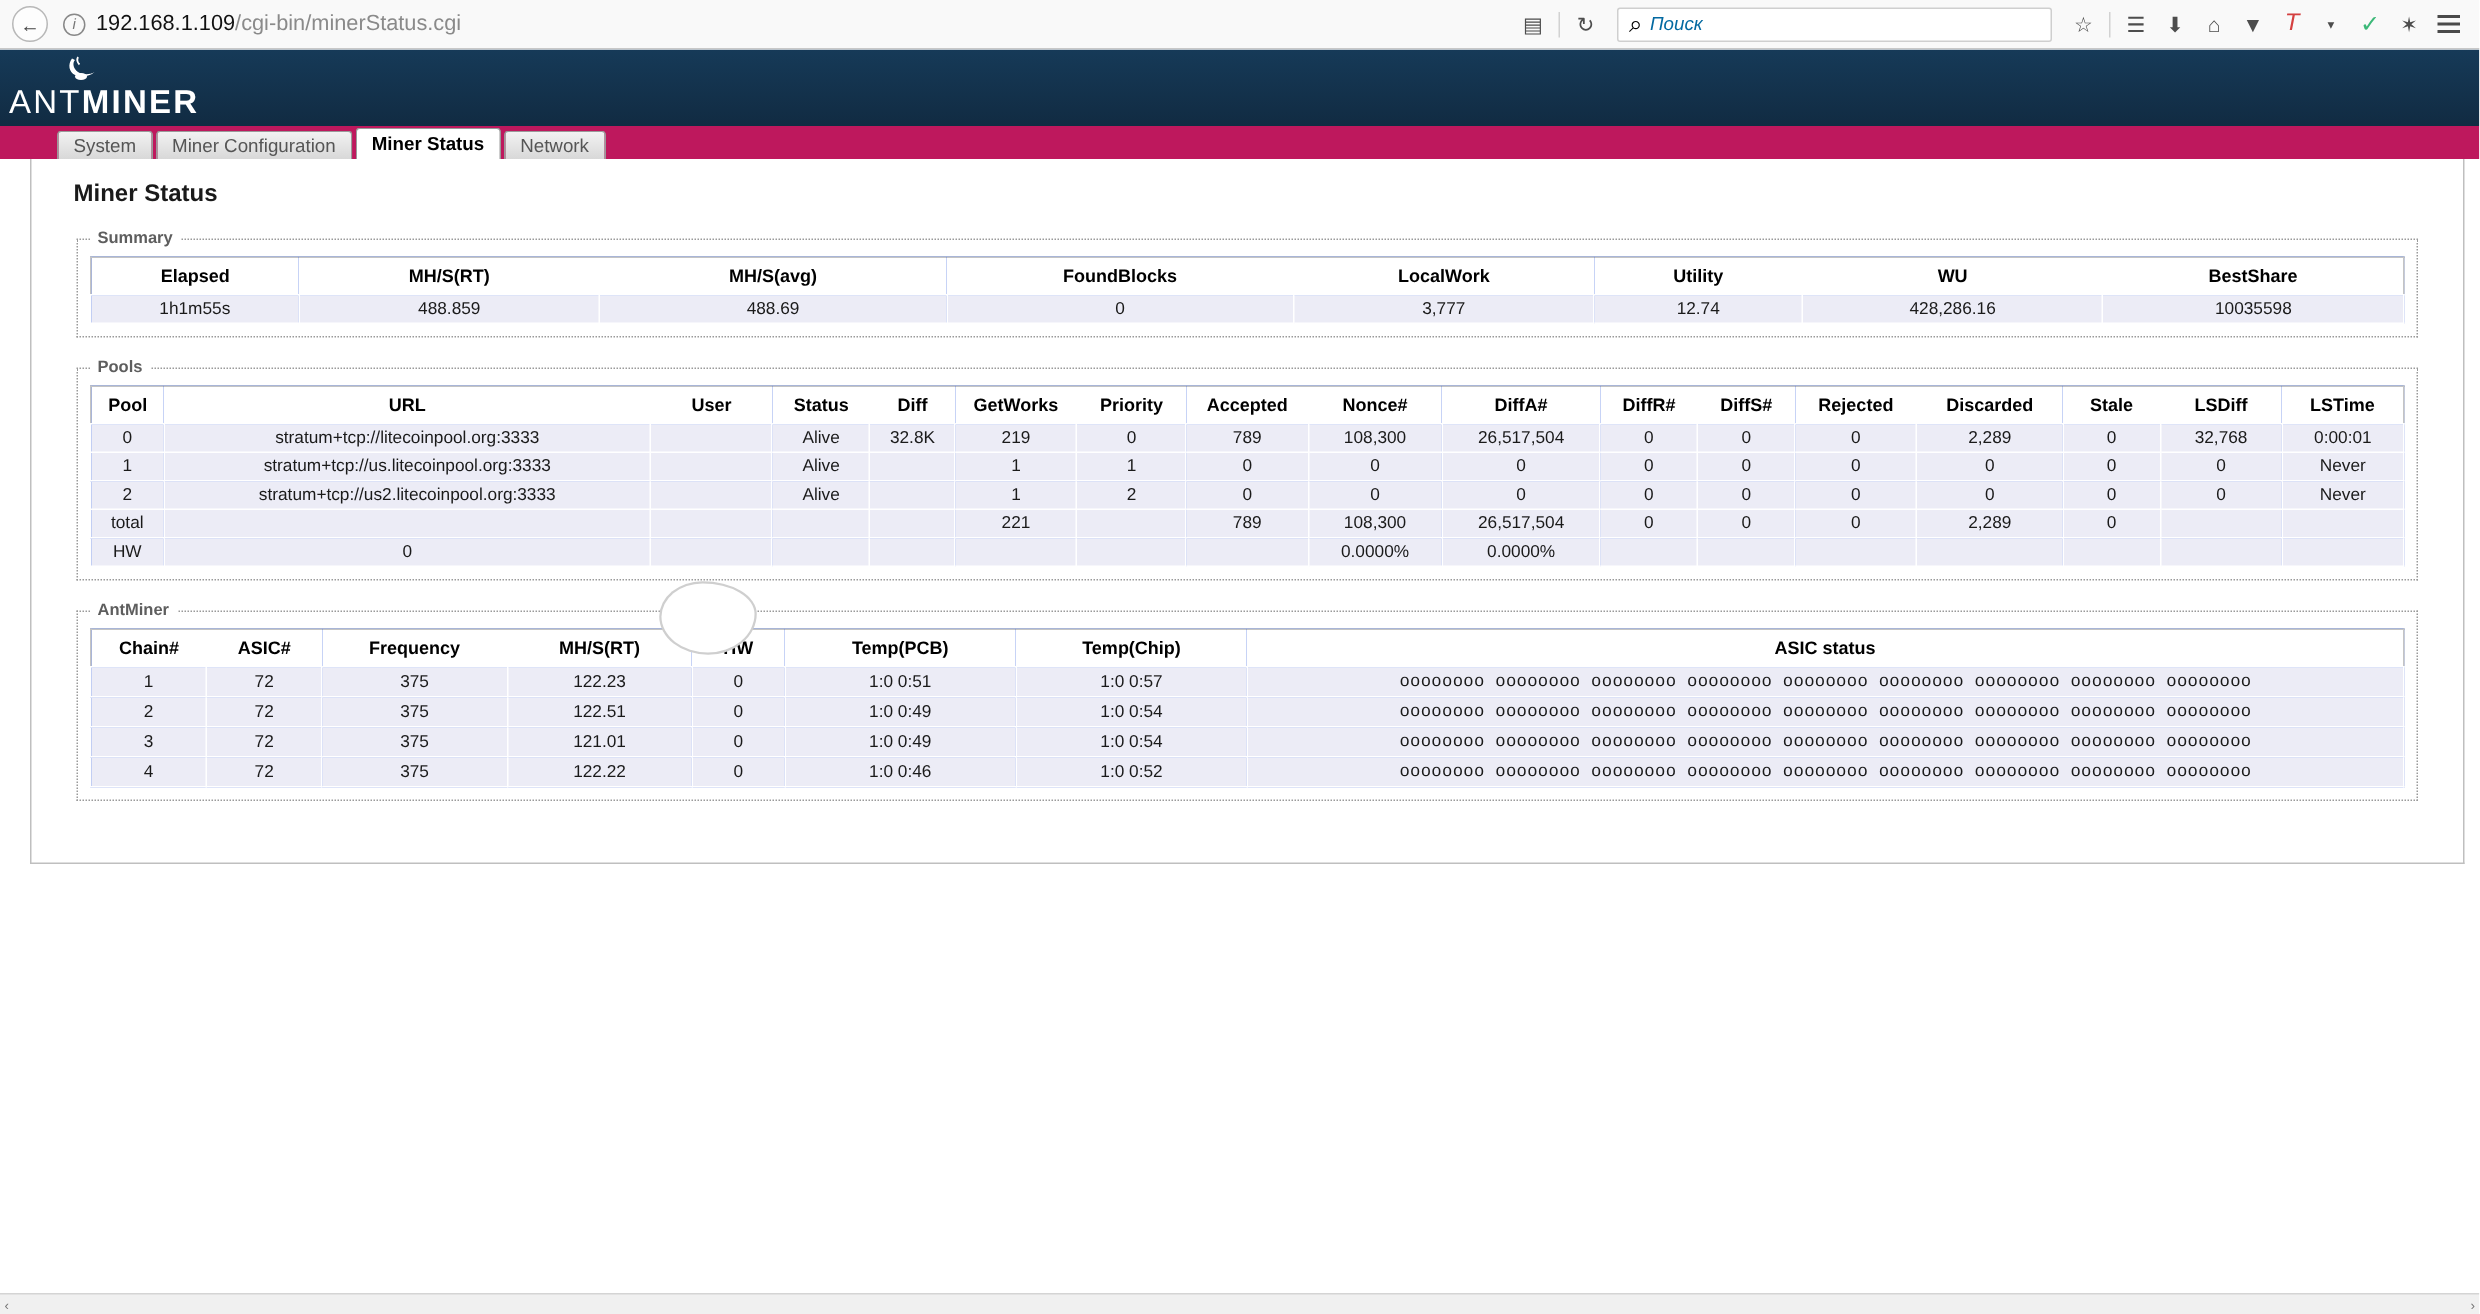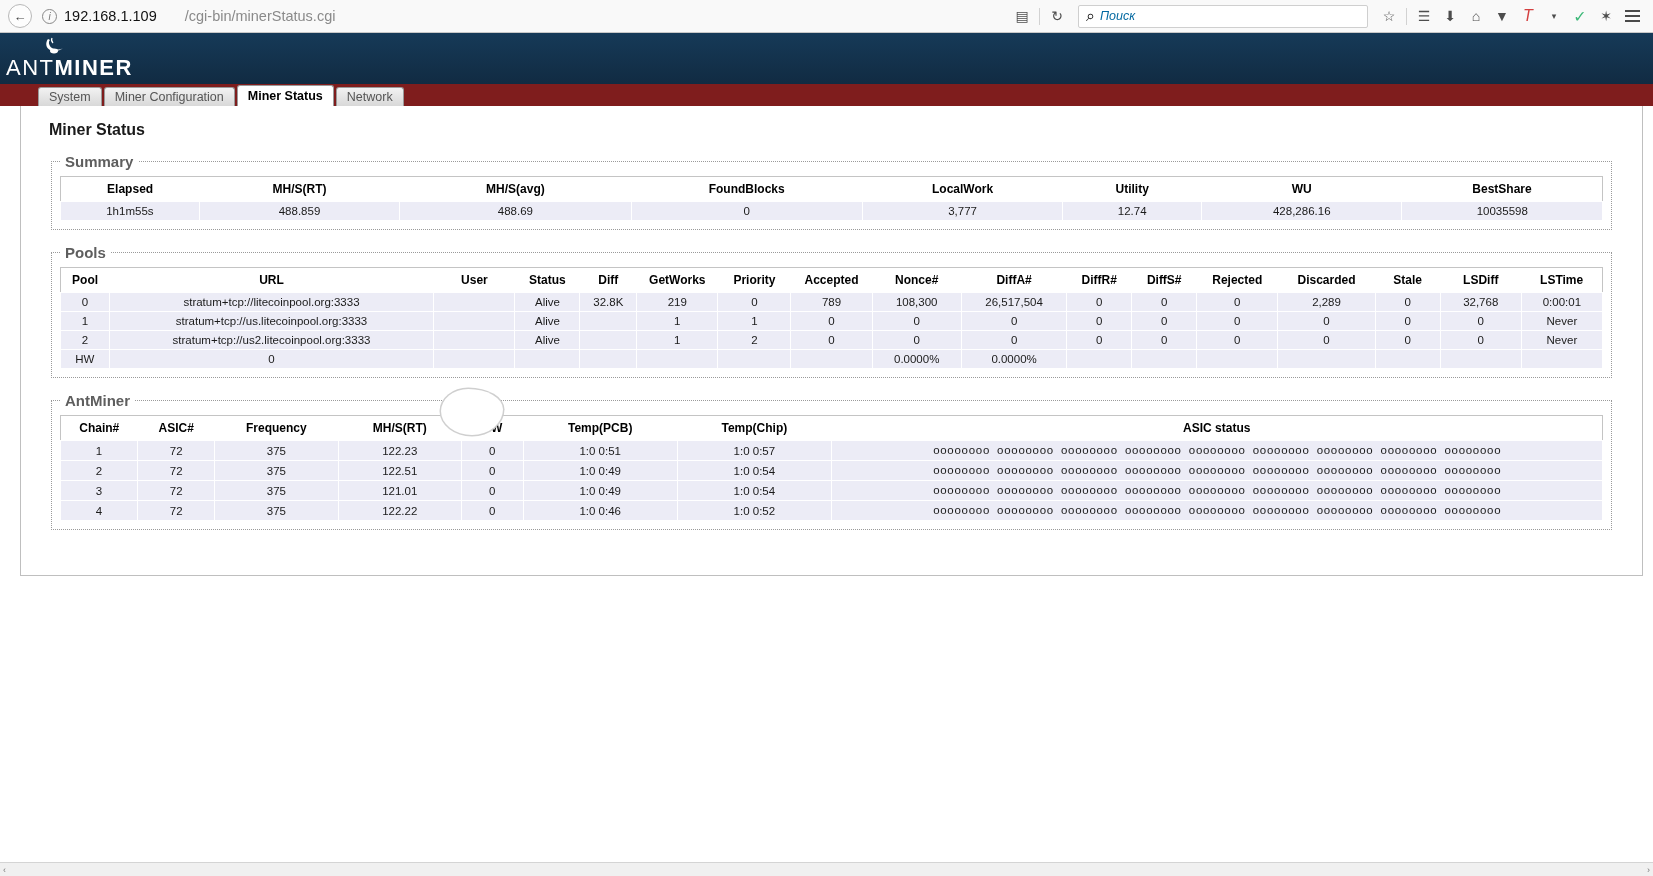--- a/index.html
+++ b/index.html
@@ -22,21 +22,21 @@
     font-size: 13px; color: #444; margin-right: 10px; flex: none;
   }
   .info-icon {
     width: 15px; height: 15px; border-radius: 50%;
     border: 1.3px solid #888; color: #777;
     font-size: 10px; font-style: italic;
     display: flex; align-items: center; justify-content: center;
     margin-right: 7px; flex: none;
   }
   .urltext { font-size: 14.5px; color: #111; white-space: nowrap; }
-  .urltext .path { color: #8a8a8a; margin-left: 28px; }
+  .urltext .path { color: #8a8a8a; }
   .url-spacer { flex: 1; }
   .chrome-ico {
     width: 26px; height: 26px; display: flex; align-items: center;
     justify-content: center; color: #4d4d4d; font-size: 14px; flex: none;
   }
   .vdiv { width: 1px; height: 17px; background: #d2d2d2; margin: 0 4px; flex: none; }
   .searchbox {
     width: 290px; height: 23px; border: 1px solid #cfcfcf; border-radius: 2px;
     background: #fff; display: flex; align-items: center; padding: 0 7px;
     margin: 0 8px; flex: none;
@@ -53,21 +53,21 @@
     background: linear-gradient(#163a58, #112b42);
     padding-left: 8px; position: relative;
   }
   .logo-wrap { position: absolute; left: 6px; top: 4px; color: #fff; }
   .logo-ant { width: 40px; height: 20px; position: relative; margin-left: 28px; }
   .logo-ant svg { display: block; }
   .logo-text { font-size: 22px; letter-spacing: 1.5px; font-weight: 400; line-height: 22px; }
   .logo-text b { font-weight: 700; }
 
   .tabstrip {
-    height: 22px; background: #7f1d1d;
+    height: 22px; background: #be185d;
     display: flex; align-items: flex-end; padding-left: 38px; gap: 2px;
   }
   .tab {
     height: 19px; line-height: 19px; padding: 0 10px;
     font-size: 12.5px; color: #555;
     background: linear-gradient(#f2f2f2, #d8d8d8);
     border: 1px solid #9a9a9a; border-bottom: none;
     border-radius: 3px 3px 0 0;
   }
   .tab.active {
@@ -78,21 +78,21 @@
   .content {
     background: #fff; border: 1px solid #bfbfbf; border-top: none;
     margin: 0 10px 0 20px; min-height: 470px; padding: 10px 12px 16px 12px;
     position: relative;
   }
   .page-title { font-size: 16px; font-weight: bold; color: #1a1a1a; margin: 5px 0 14px 16px; }
 
   fieldset {
     border: 1px dotted #9a9a9a; margin: 0 18px 14px 18px; padding: 6px 8px 8px 8px;
   }
-  legend { font-size: 15px; font-weight: bold; color: #5e5e5e; padding: 0 5px; }
+  legend { font-size: 11px; font-weight: bold; color: #5e5e5e; padding: 0 5px; }
 
   table.grid { width: 100%; border-collapse: collapse; background: #1d4ed8; }
   table.grid th {
     font-size: 12px; font-weight: bold; color: #000;
     padding: 5px 2px; text-align: center; background: #fff;
     white-space: nowrap;
   }
   table.grid td {
     font-size: 11.5px; color: #1a1a1a; padding: 3px 2px;
     text-align: center; background: #ececf6; border: 1px solid #fff;
@@ -309,20 +309,39 @@
               <td>0</td>
               <td>0</td>
               <td>0</td>
               <td>0</td>
               <td>0</td>
               <td>0</td>
               <td>0</td>
               <td>Never</td>
             </tr>
             <tr>
+              <td>total</td>
+              <td></td>
+              <td></td>
+              <td></td>
+              <td></td>
+              <td>221</td>
+              <td></td>
+              <td>789</td>
+              <td>108,300</td>
+              <td>26,517,504</td>
+              <td>0</td>
+              <td>0</td>
+              <td>0</td>
+              <td>2,289</td>
+              <td>0</td>
+              <td></td>
+              <td></td>
+            </tr>
+            <tr>
               <td>HW</td>
               <td>0</td>
               <td></td>
               <td></td>
               <td></td>
               <td></td>
               <td></td>
               <td></td>
               <td>0.0000%</td>
               <td>0.0000%</td>

